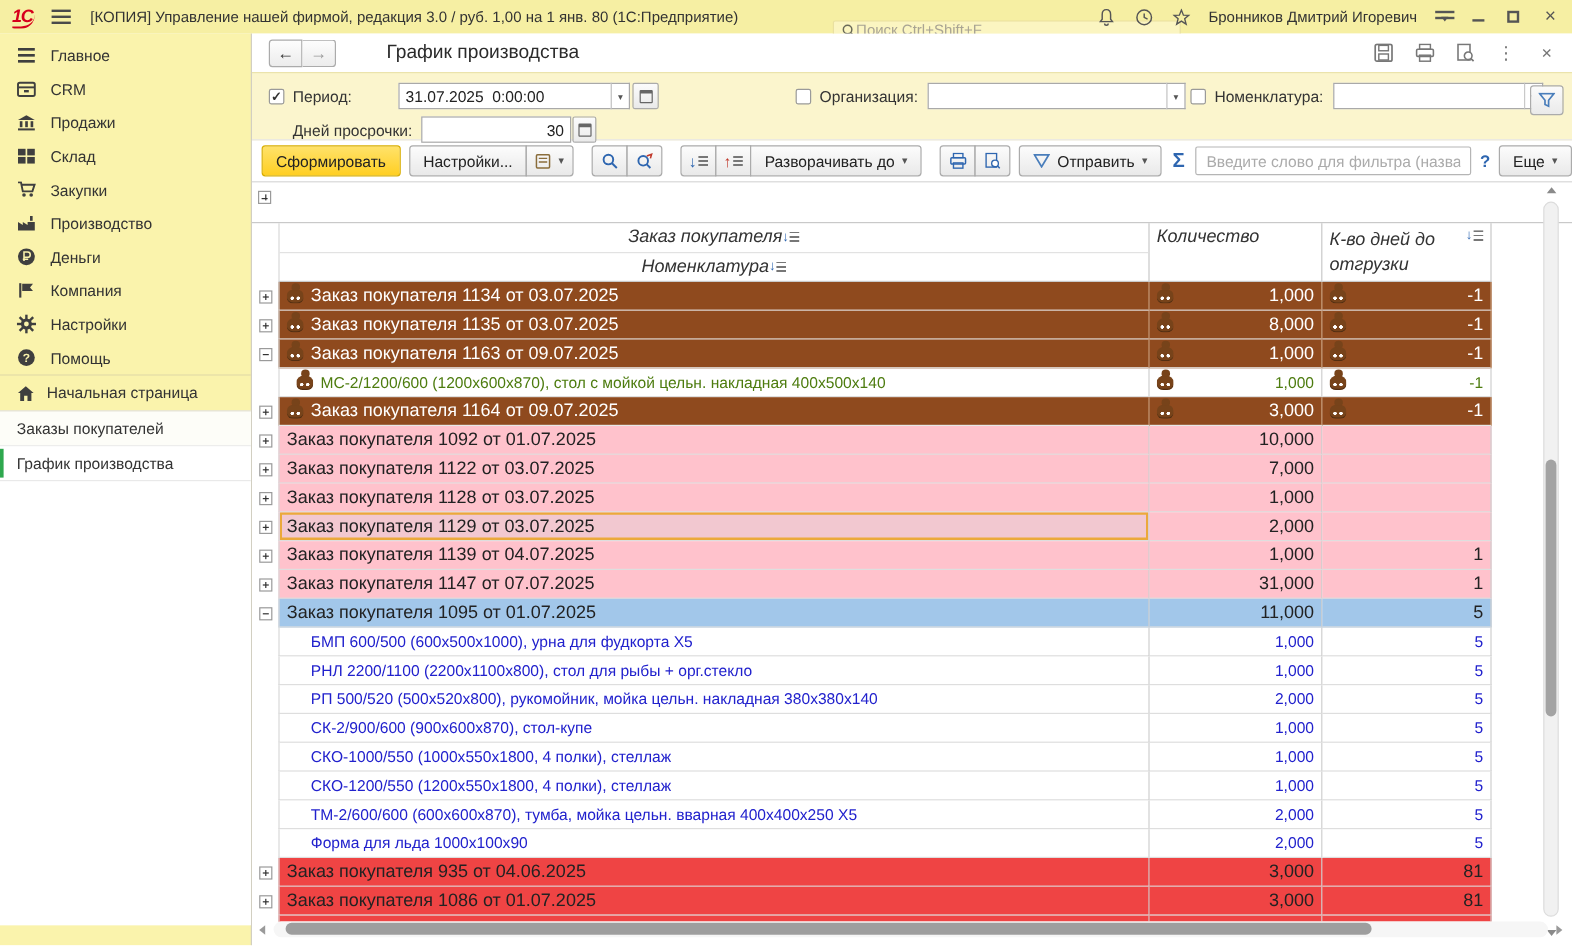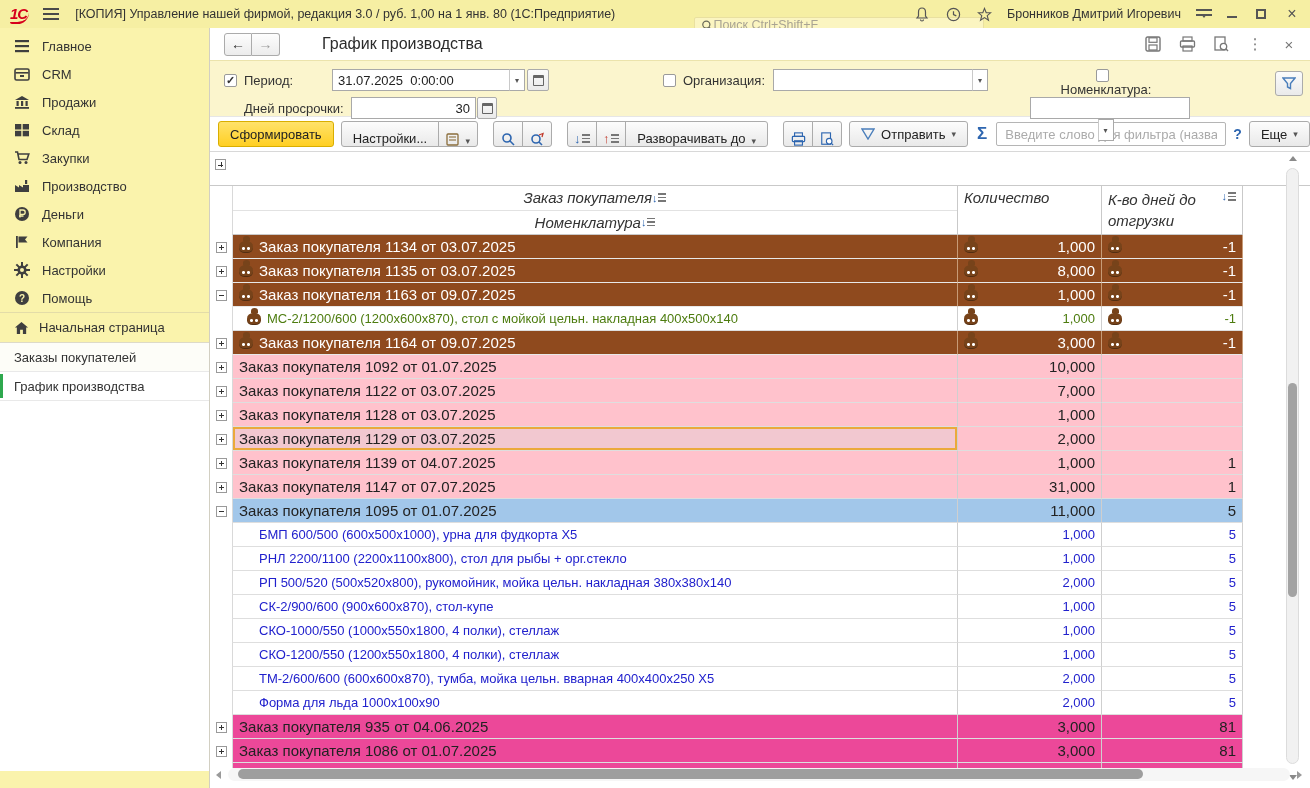--- a/index.html
+++ b/index.html
@@ -58,21 +58,21 @@
   .inp input { border:none; outline:none; width:100%; font-size:13px; font-family:"Liberation Sans",sans-serif; color:#222; background:transparent; }
   .dd { width:16px; height:22px; border:1px solid #A9A9A9; border-left:1px solid #C9C9C9; margin-left:-1px; background:#fff; display:flex; align-items:center; justify-content:center; font-size:8px; color:#555; }
   .sqbtn { width:22px; height:22px; border:1px solid #ABABAB; background:linear-gradient(#FBFBFB,#EAEAEA); margin-left:2px; border-radius:2px; display:flex; align-items:center; justify-content:center; }
   .cal { width:11px; height:11px; border:1px solid #666; border-top:3px solid #666; border-radius:1px; }
   .funnelbtn { position:absolute; right:7px; top:10px; width:28px; height:25px; border:1px solid #ABABAB; border-radius:3px; background:linear-gradient(#FBFBFB,#EAEAEA); display:flex; align-items:center; justify-content:center; }
 
   
   .toolbar { height:35px; display:flex; align-items:center; padding:0 8px; gap:7px; border-bottom:1px solid #D8D8D8; }
   .btn { height:26px; padding:0 11px; border:1px solid #ABABAB; border-radius:3px; background:linear-gradient(#FCFCFC,#E9E9E9); font-size:13px; color:#222; display:inline-flex; align-items:center; gap:6px; white-space:nowrap; }
   .btn.primary { background:linear-gradient(#FFE26A,#FFCF23); border-color:#D9AE00; }
-  .btngroup { display:inline-flex; } .btngroup .btn { border-radius:0; margin-left:-1px;align-items:flex-end; } .btngroup .btn:first-child { border-radius:3px 0 0 3px; margin-left:0; } .btngroup .btn:last-child { border-radius:0 3px 3px 0; }
+  .btngroup { display:inline-flex; } .btngroup .btn { border-radius:0; margin-left:-1px; } .btngroup .btn:first-child { border-radius:3px 0 0 3px; margin-left:0; } .btngroup .btn:last-child { border-radius:0 3px 3px 0; }
   .ibtn { width:30px; padding:0; justify-content:center; }
   .caret { font-size:9px; color:#555; }
   .sigma { font-size:17px; color:#2E66B0; font-weight:bold; padding:0 2px; }
   .flt-input { flex:1; min-width:230px; height:24px; border:1px solid #B5B5B5; border-radius:2px; padding:0 8px; display:flex; align-items:center; }
   .flt-input input { border:none; outline:none; width:100%; font-size:13px; color:#333; font-family:"Liberation Sans",sans-serif; }
   .flt-input input::placeholder { color:#ABABAB; }
   .qmark { color:#2E66B0; font-size:14px; font-weight:bold; }
   .arr-bars { display:inline-flex; align-items:center; gap:2px; }
   .arr-bars .a { font-size:13px; font-weight:bold; }
   .bars3 { width:8px; height:9px; background:repeating-linear-gradient(to bottom,#777 0 1.5px,transparent 1.5px 3.5px); }
@@ -104,21 +104,21 @@
   .c.num .poop { margin-right:auto; }
 
   .r-ovg .c { background:#8F4A1E; color:#FFFFFF; border-right-color:#C79B77; border-bottom-color:#E8E8E8; }
   .r-ovi .c { color:#4d7c0f; font-size:13px; }
   .r-ovi .c.name { padding-left:14px; }
   .r-warn .c { background:#FFC2CC; }
   .r-warn.sel .c.name { background:#F2C8D0; box-shadow:inset 0 0 0 2px #EBA93B; }
   .r-cur .c { background:#A2C7EA; }
   .r-curi .c { color:#2121CD; font-size:13px; }
   .r-curi .c.name { padding-left:26px; }
-  .r-norm .c { background:#ec4899;text-align:center; }
+  .r-norm .c { background:#ef4444;text-align:center; }
 
   .poop { display:inline-block; width:14px; height:12px; position:relative; flex:0 0 14px;
     background:radial-gradient(circle at 4.5px 7.5px,#fff 1.3px,transparent 1.6px),radial-gradient(circle at 9.5px 7.5px,#fff 1.3px,transparent 1.6px),#77431A;
     border-radius:45% 45% 38% 38%; box-shadow:inset 0 -1px 0 rgba(0,0,0,.3); }
   .poop::before { content:""; position:absolute; left:3.5px; top:-5px; width:7px; height:6px; background:#77431A; border-radius:50% 50% 30% 30%; }
 
   .partial { height:5px; overflow:hidden; }
 
   
   .vscroll { position:absolute; left:1076px; top:4px; width:13px; height:624px; }
@@ -341,21 +341,21 @@
           </span>
       </div>
       <div class="frow" style="left:453px; top:8px;">
         <span class="chk"></span>
         <span>Организация:</span>
         <span class="inp" style="width:200px; margin-left:8px;">
             <input value="" style="">
           </span>
         <span class="dd">▾</span>
       </div>
-      <div class="frow" style="left:812px; top:8px;flex-direction:column;">
+      <div class="frow" style="left:782px; top:8px;">
         <span class="chk"></span>
         <span>Номенклатура:</span>
         <span class="inp" style="width:160px; margin-left:8px;">
             <input value="" style="">
           </span>
         <span class="dd">▾</span>
       </div>
       <span class="funnelbtn">
         <svg class="icon-svg" width="14" height="13" viewBox="0 0 14 13">
             <path d="M1 1 L13 1 L8.5 6.5 L8.5 11.5 L5.5 10 L5.5 6.5 Z" fill="none" stroke="#4A7EBB" stroke-width="1.4"></path>

